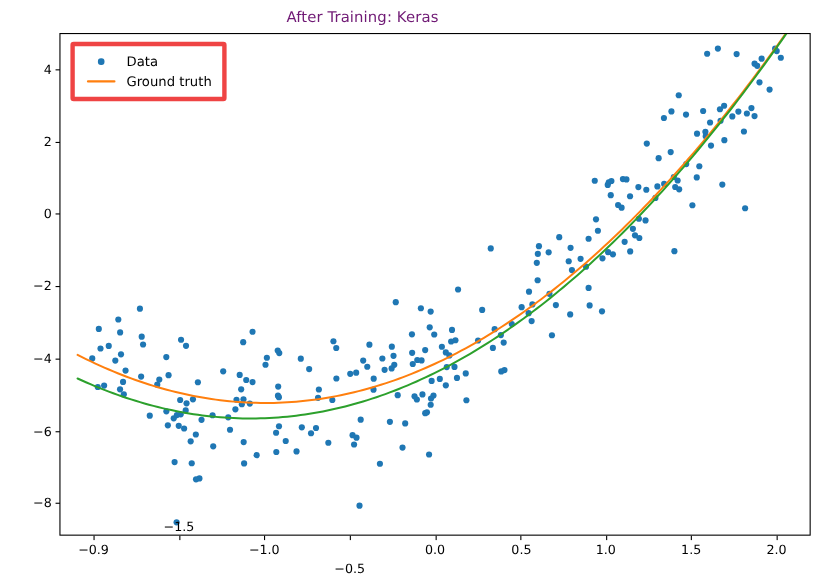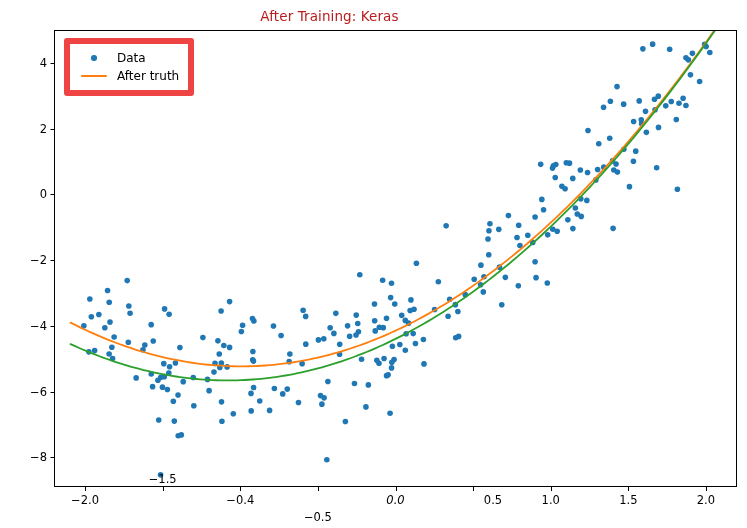--- a/index.html
+++ b/index.html
@@ -1,39 +1,39 @@
 <!DOCTYPE html>
 <html><head>
 <meta charset="utf-8">
 <style>
   html,body{margin:0;padding:0;background:#ffffff;}
   body{width:747px;height:528px;overflow:hidden;font-family:"DejaVu Sans","Liberation Sans",sans-serif;}
   #figure{position:relative;width:747px;height:528px;background:#ffffff;}
   #title{
     position:absolute;left:0;top:8px;width:659px;text-align:center;
-    font-size:13.5px;color:#b91c1c;letter-spacing:0.1px;
+    font-size:13.5px;color:#701a75;letter-spacing:0.1px;
   }
   #axes{
     position:absolute;left:54px;top:30px;width:683px;height:457px;
     border:1px solid #000000;box-sizing:border-box;background:transparent;
   }
   #plotsvg{position:absolute;left:0;top:0;width:683px;height:457px;}
   .ylabel{
     position:absolute;font-size:11.5px;color:#000;white-space:nowrap;
     transform:translate(-100%,-50%);
   }
   .ymark{position:absolute;width:3.5px;height:1px;background:#000;transform:translate(-100%,0);}
   .xlabel{
     position:absolute;font-size:11.5px;color:#000;white-space:nowrap;
     transform:translate(-50%,0);
   }
   .xmark{position:absolute;width:1px;height:3.5px;background:#000;}
   #legend{
     position:absolute;left:64px;top:38px;
-    background:#ffffff;border:6px solid #ef4444;border-radius:3px;
+    background:#ffffff;border:4px solid #ef4444;border-radius:3px;
     padding:5px 9px 5px 7px;
   }
   .legend-row{display:flex;align-items:center;height:18px;}
   .legend-key{width:34px;display:flex;align-items:center;justify-content:center;}
   .legend-line{width:26px;height:2.2px;border-radius:1px;}
   .legend-dot{width:5.5px;height:5.5px;border-radius:50%;}
   .legend-text{font-size:12px;color:#000000;margin-left:6px;white-space:nowrap;}
 </style>
 </head>
 <body>
@@ -312,47 +312,47 @@
       <div class="ylabel" style="left: 47px; top: 194.388px;">0</div>
       <div class="ymark" style="left: 54px; top: 260.144px;"></div>
       <div class="ylabel" style="left: 47px; top: 260.144px;">−2</div>
       <div class="ymark" style="left: 54px; top: 325.899px;"></div>
       <div class="ylabel" style="left: 47px; top: 325.899px;">−4</div>
       <div class="ymark" style="left: 54px; top: 391.655px;"></div>
       <div class="ylabel" style="left: 47px; top: 391.655px;">−6</div>
       <div class="ymark" style="left: 54px; top: 457.41px;"></div>
       <div class="ylabel" style="left: 47px; top: 457.41px;">−8</div>
       <div class="xmark" style="left: 85.0455px; top: 487px;"></div>
-      <div class="xlabel" style="left: 85.0455px; top: 493px;">−2.0</div>
+      <div class="xlabel" style="left: 85.0455px; top: 493px;">−0.9</div>
       <div class="xmark" style="left: 162.659px; top: 487px;"></div>
       <div class="xlabel" style="left: 162.659px; top: 472px; text-align: right;">−1.5</div>
       <div class="xmark" style="left: 240.273px; top: 487px;"></div>
-      <div class="xlabel" style="left: 240.273px; top: 493px;">−0.4</div>
+      <div class="xlabel" style="left: 240.273px; top: 493px;">−1.0</div>
       <div class="xmark" style="left: 317.886px; top: 487px;"></div>
       <div class="xlabel" style="left: 317.886px; top: 510px;">−0.5</div>
       <div class="xmark" style="left: 395.5px; top: 487px;"></div>
-      <div class="xlabel" style="left: 395.5px; top: 493px; font-style: italic;">0.0</div>
+      <div class="xlabel" style="left: 395.5px; top: 493px;">0.0</div>
       <div class="xmark" style="left: 473.114px; top: 487px;"></div>
-      <div class="xlabel" style="left: 493px; top: 493px;">0.5</div>
+      <div class="xlabel" style="left: 474px; top: 493px;">0.5</div>
       <div class="xmark" style="left: 550.727px; top: 487px;"></div>
       <div class="xlabel" style="left: 550.727px; top: 493px;">1.0</div>
       <div class="xmark" style="left: 628.341px; top: 487px;"></div>
       <div class="xlabel" style="left: 628.341px; top: 493px;">1.5</div>
       <div class="xmark" style="left: 705.955px; top: 487px;"></div>
       <div class="xlabel" style="left: 705.955px; top: 493px;">2.0</div>
     </div>
 
   <div id="legend">
     <div class="legend-row">
       <span class="legend-key">
         <span class="legend-dot" style="background:#1f77b4"></span>
       </span>
       <span class="legend-text">Data</span>
     </div>
     <div class="legend-row">
       <span class="legend-key">
         <span class="legend-line" style="background:#ff7f0e"></span>
       </span>
-      <span class="legend-text">After truth</span>
+      <span class="legend-text">Ground truth</span>
     </div>
   </div>
 
 </div>
 
 </body></html>

